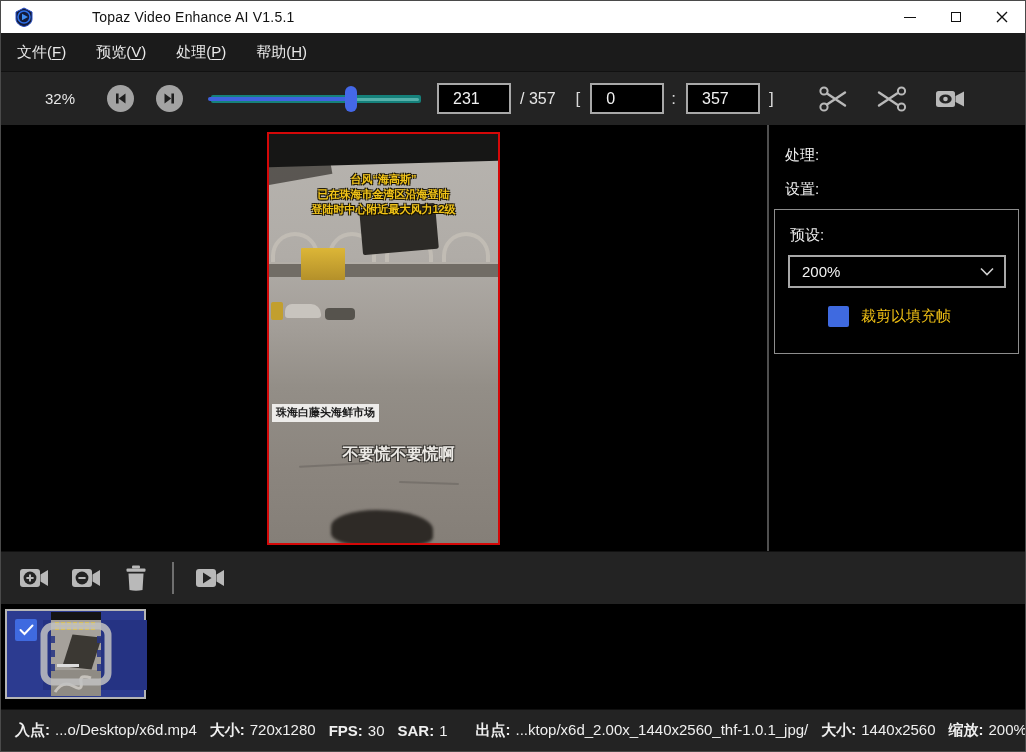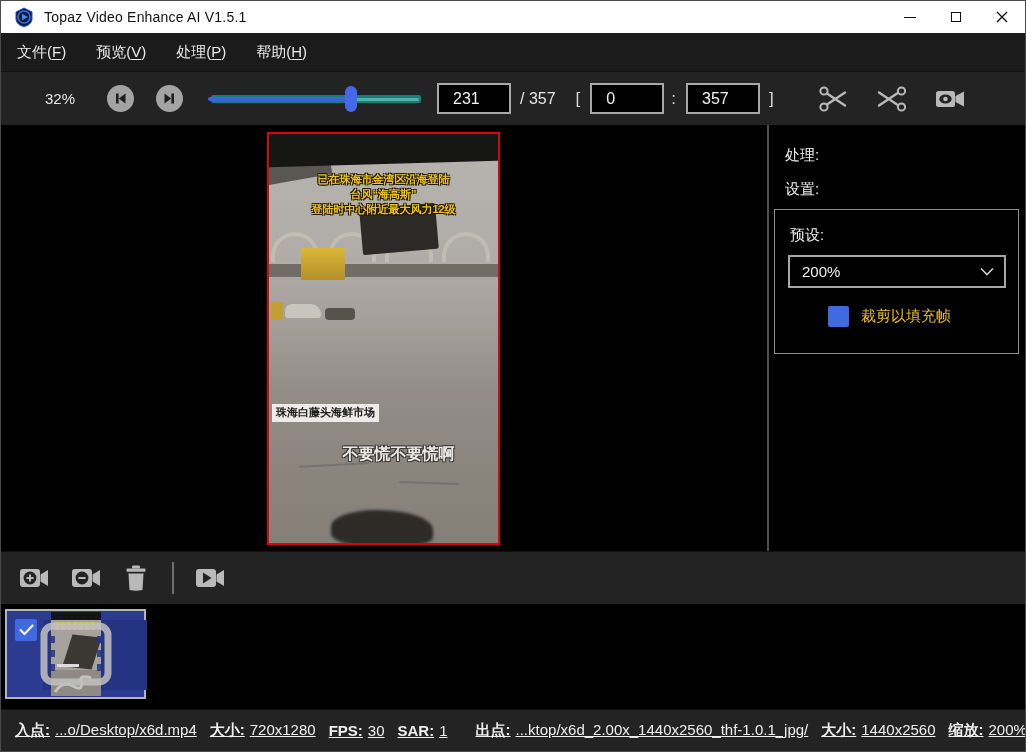--- a/index.html
+++ b/index.html
@@ -5,21 +5,21 @@
   * { margin:0; padding:0; box-sizing:border-box; }
   html,body { background:#000; }
   body { font-family:"Liberation Sans","DejaVu Sans",sans-serif; }
   #app {
     position:relative; width:1026px; height:752px;
     background:#000; border:1px solid #4a4a4a; overflow:hidden;
     display:flex; flex-direction:column;
   }
 
   
-  .titlebar { height:32px; background:#ffffff; display:flex; align-items:center; flex:0 0 auto; }
+  .titlebar { height:32px; background:#ffffff; display:flex; align-items:center; flex:0 0 auto;gap:48px; }
   .app-logo { width:20px; height:20px; margin:0 10px 0 13px; position:relative; }
   .app-logo svg { display:block; }
   .title-text { font-size:14px; color:#111; letter-spacing:.2px; }
   .win-controls { margin-left:auto; display:flex; height:100%; }
   .win-btn { width:46px; height:100%; display:flex; align-items:center; justify-content:center; cursor:default; }
   .glyph-min { width:12px; height:0; border-top:1.6px solid #111; display:block; }
   .glyph-max { width:10px; height:10px; border:1.4px solid #111; display:block; }
 
   
   .menubar { height:39px; background:#1b1b1b; display:flex; align-items:center; padding-left:14px; flex:0 0 auto; border-bottom:1px solid #111;}
@@ -108,21 +108,21 @@
   .tv-top { position:absolute; left:0; right:0; top:0; height:8px; background:#141414; }
   .tv-yellow { position:absolute; left:4px; right:4px; top:10px; height:3px; background:repeating-linear-gradient(90deg,#e6bf1a 0 4px,transparent 4px 6px); }
   .tv-yellow2 { top:15px; }
   .tv-dark { position:absolute; left:16px; top:24px; width:30px; height:32px; background:#3b3833; transform:skewX(-12deg) rotate(6deg); }
   .tv-cap { position:absolute; left:6px; top:52px; width:22px; height:2.5px; background:#ddd; }
   .tv-bottom { position:absolute; left:0; right:0; bottom:0; height:26px; background:#8f8b84; }
   .film-overlay { position:absolute; left:33px; top:11px; opacity:.85; }
 
   
   .statusbar { height:42px; background:#232323; border-top:1px solid #101010; display:flex; align-items:center; padding-left:14px; flex:0 0 auto; white-space:nowrap; }
-  .sb-item { color:#efefef; font-size:15px; margin-right:13px;text-decoration:underline; }
+  .sb-item { color:#efefef; font-size:15px; margin-right:13px; }
   .sb-item b { font-weight:700; margin-right:5px; }
   .sb-gap { margin-left:15px; }
 </style>
 </head>
 <body>
 
 <div id="app">
 
   <div class="titlebar">
     <span class="app-logo">
@@ -220,22 +220,22 @@
           <div class="sc-bridge">
             <div class="arch" style="left:2px;"></div>
             <div class="arch" style="left:59px;"></div>
             <div class="arch" style="left:116px;"></div>
             <div class="arch" style="left:173px;"></div>
           </div>
           <div class="sc-deck"></div>
           <div class="sc-sign"></div>
           <div class="sc-mirror"></div>
           <div class="sc-headline">
+            <div>台风“海高斯”</div>
             <div>已在珠海市金湾区沿海登陆</div>
-            <div>台风“海高斯”</div>
             <div>登陆时中心附近最大风力12级</div>
           </div>
           <div class="sc-blob"></div>
           <div class="sc-car-light"></div>
           <div class="sc-car-dark"></div>
           <div class="sc-streak" style="left:30px; top:330px; width:70px; transform:rotate(-3deg);"></div>
           <div class="sc-streak" style="left:130px; top:348px; width:60px; transform:rotate(2deg);"></div>
           <div class="sc-loclabel">珠海白藤头海鲜市场</div>
           <div class="sc-caption">不要慌不要慌啊</div>
           <div class="sc-debris"></div>

